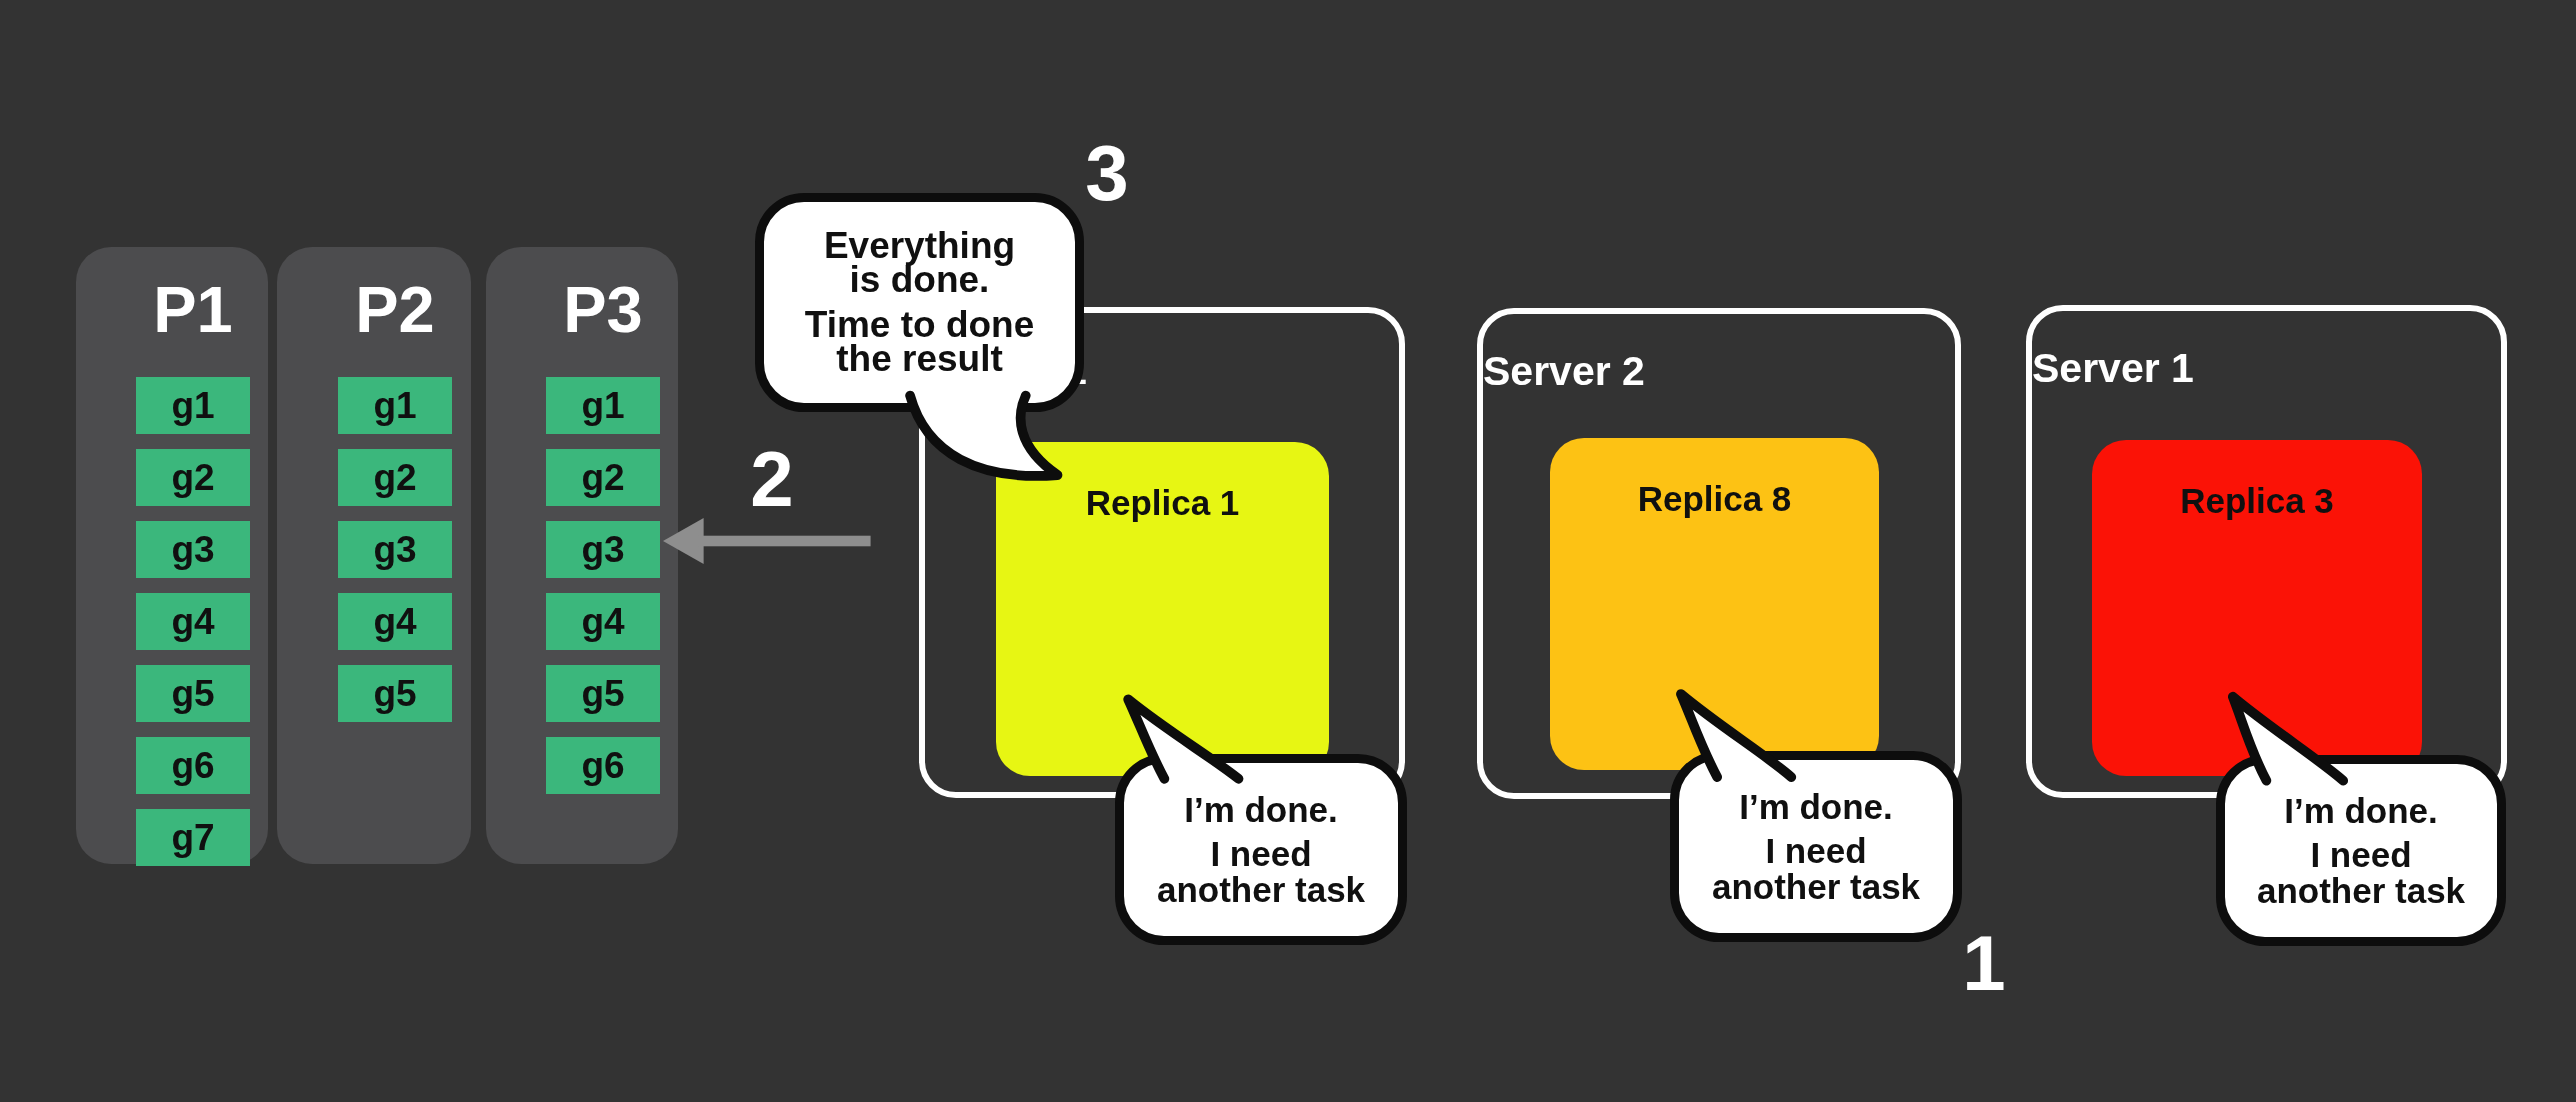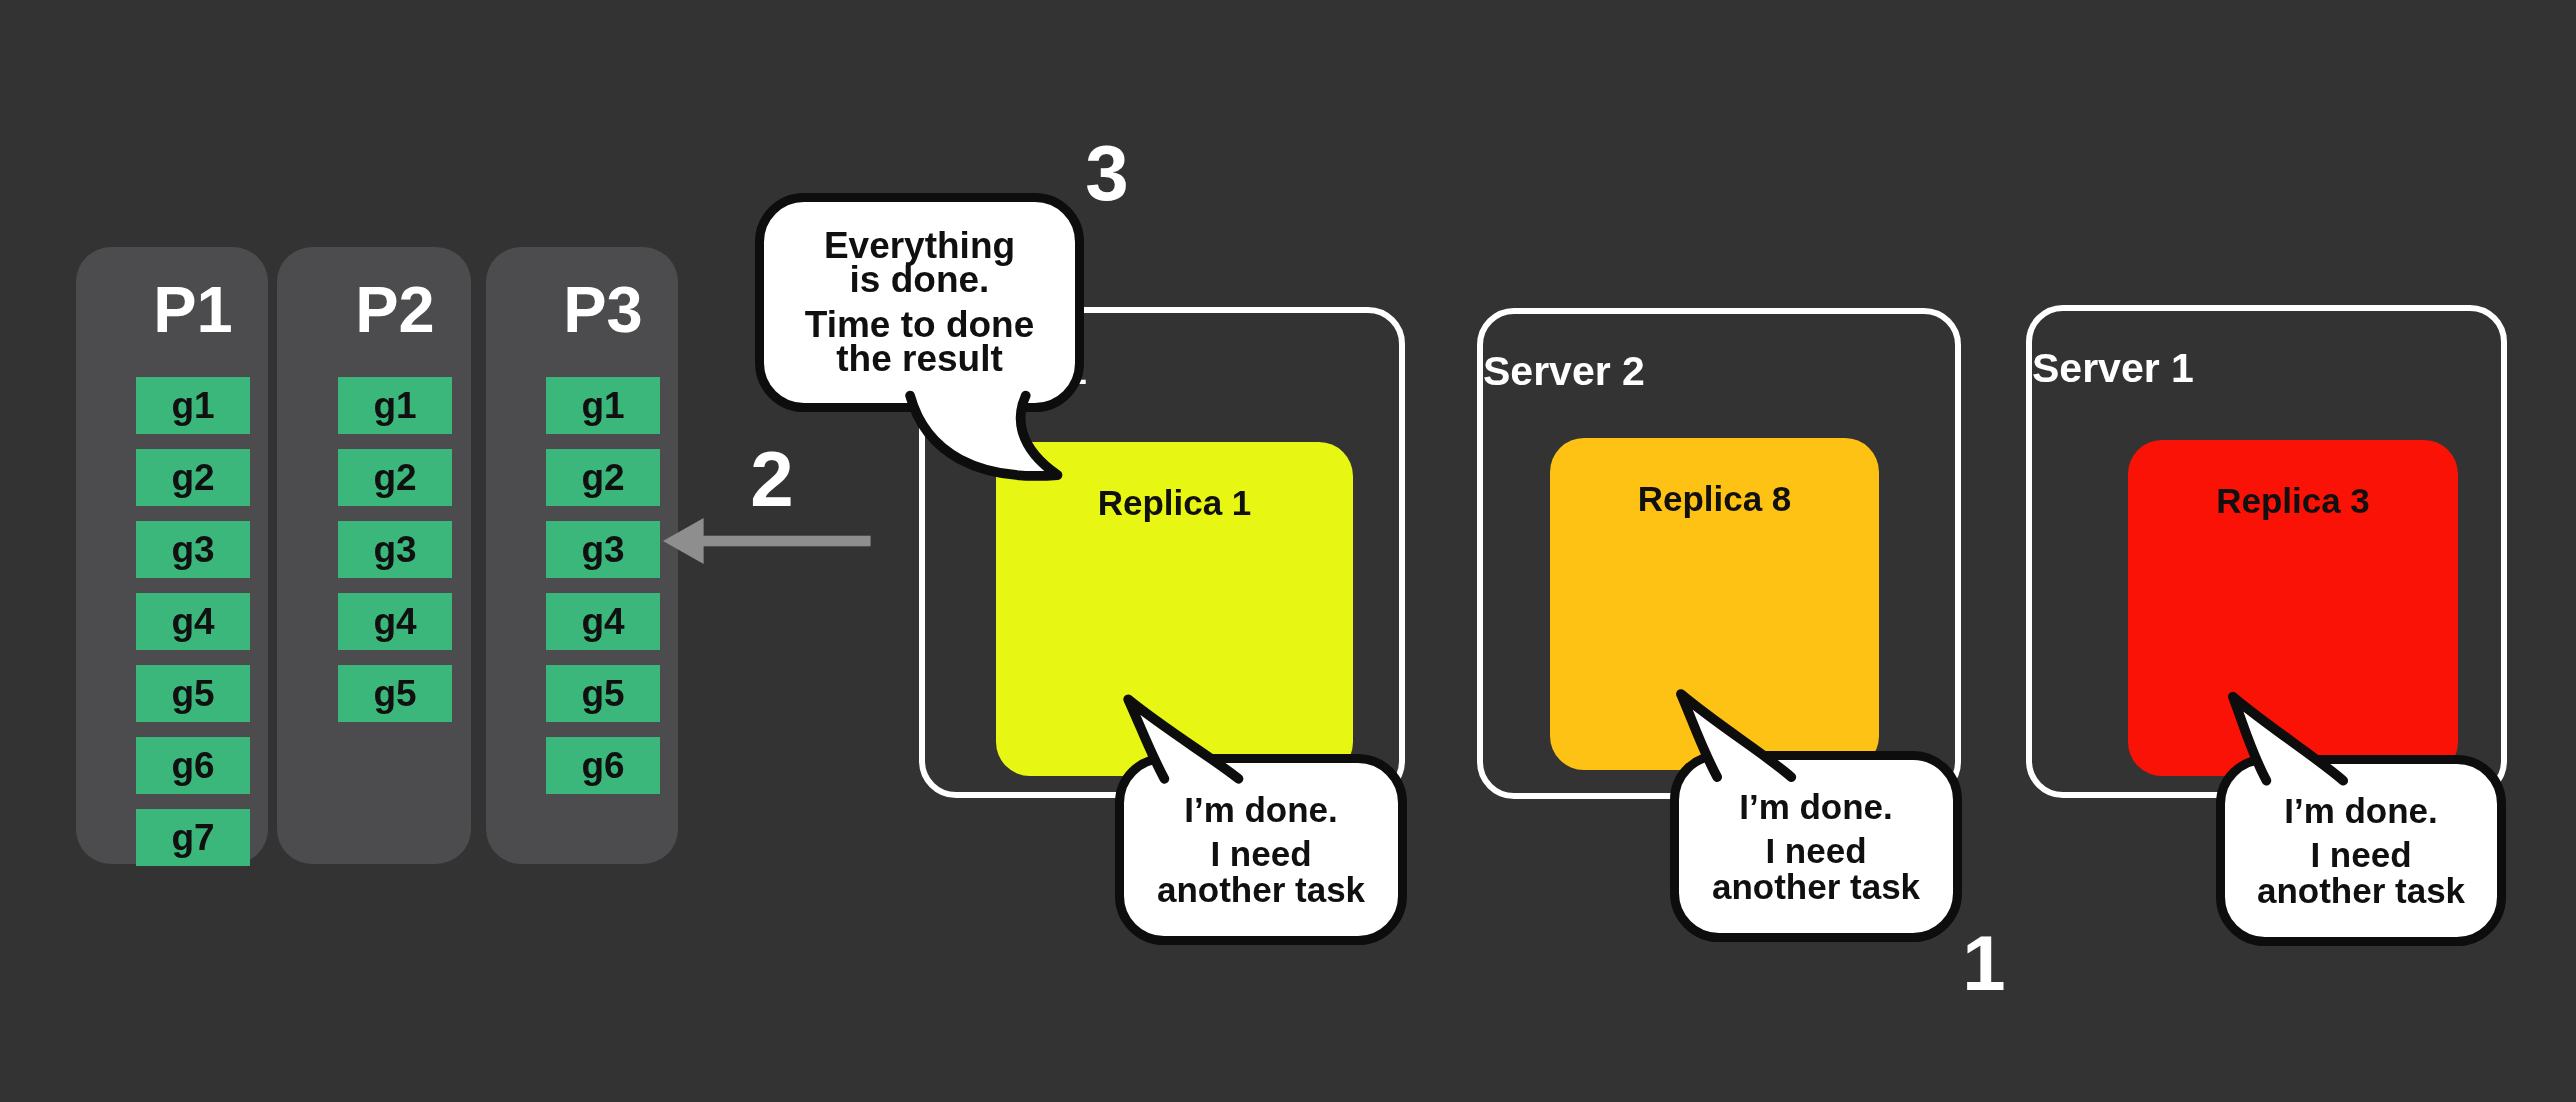--- a/index.html
+++ b/index.html
@@ -69,21 +69,21 @@
     border-radius:34px;
     z-index:10;
   }
   .replica-label{
     position:absolute;
     top:41px;left:0;right:0;
     text-align:center;
     color:#101010;
     font-size:35px;line-height:39px;
   }
-  .replica-yellow{background:#e7f613;padding-left:24px;}
+  .replica-yellow{background:#e7f613;}
   .replica-orange{background:#fdc214;}
   .replica-red{background:#fb1206;}
   
   .bubble{
     position:absolute;
     box-sizing:border-box;
     background:#ffffff;
     border:9.7px solid #0d0d0d;
     border-radius:49px;
     display:flex;flex-direction:column;justify-content:center;align-items:center;
@@ -161,21 +161,21 @@
   <div class="server" style="left:2026px;top:305px;width:481px;height:493px;">
     <div class="server-label">Server 1</div>
   </div>
 
   <div class="replica replica-yellow" style="left:996px;top:442px;width:333px;height:334px;">
     <div class="replica-label">Replica 1</div>
   </div>
   <div class="replica replica-orange" style="left:1550px;top:438px;width:329px;height:332px;">
     <div class="replica-label">Replica 8</div>
   </div>
-  <div class="replica replica-red" style="left:2092px;top:440px;width:330px;height:336px;margin-left:36px;">
+  <div class="replica replica-red" style="left:2092px;top:440px;width:330px;height:336px;">
     <div class="replica-label">Replica 3</div>
   </div>
 
   <div class="bubble bubble-merge" style="left:755px;top:193px;width:329px;height:219px;">
     <div class="ln">Everything</div>
     <div class="ln">is done.</div>
     <div class="ln para">Time to done</div>
     <div class="ln">the result</div>
   </div>
 

